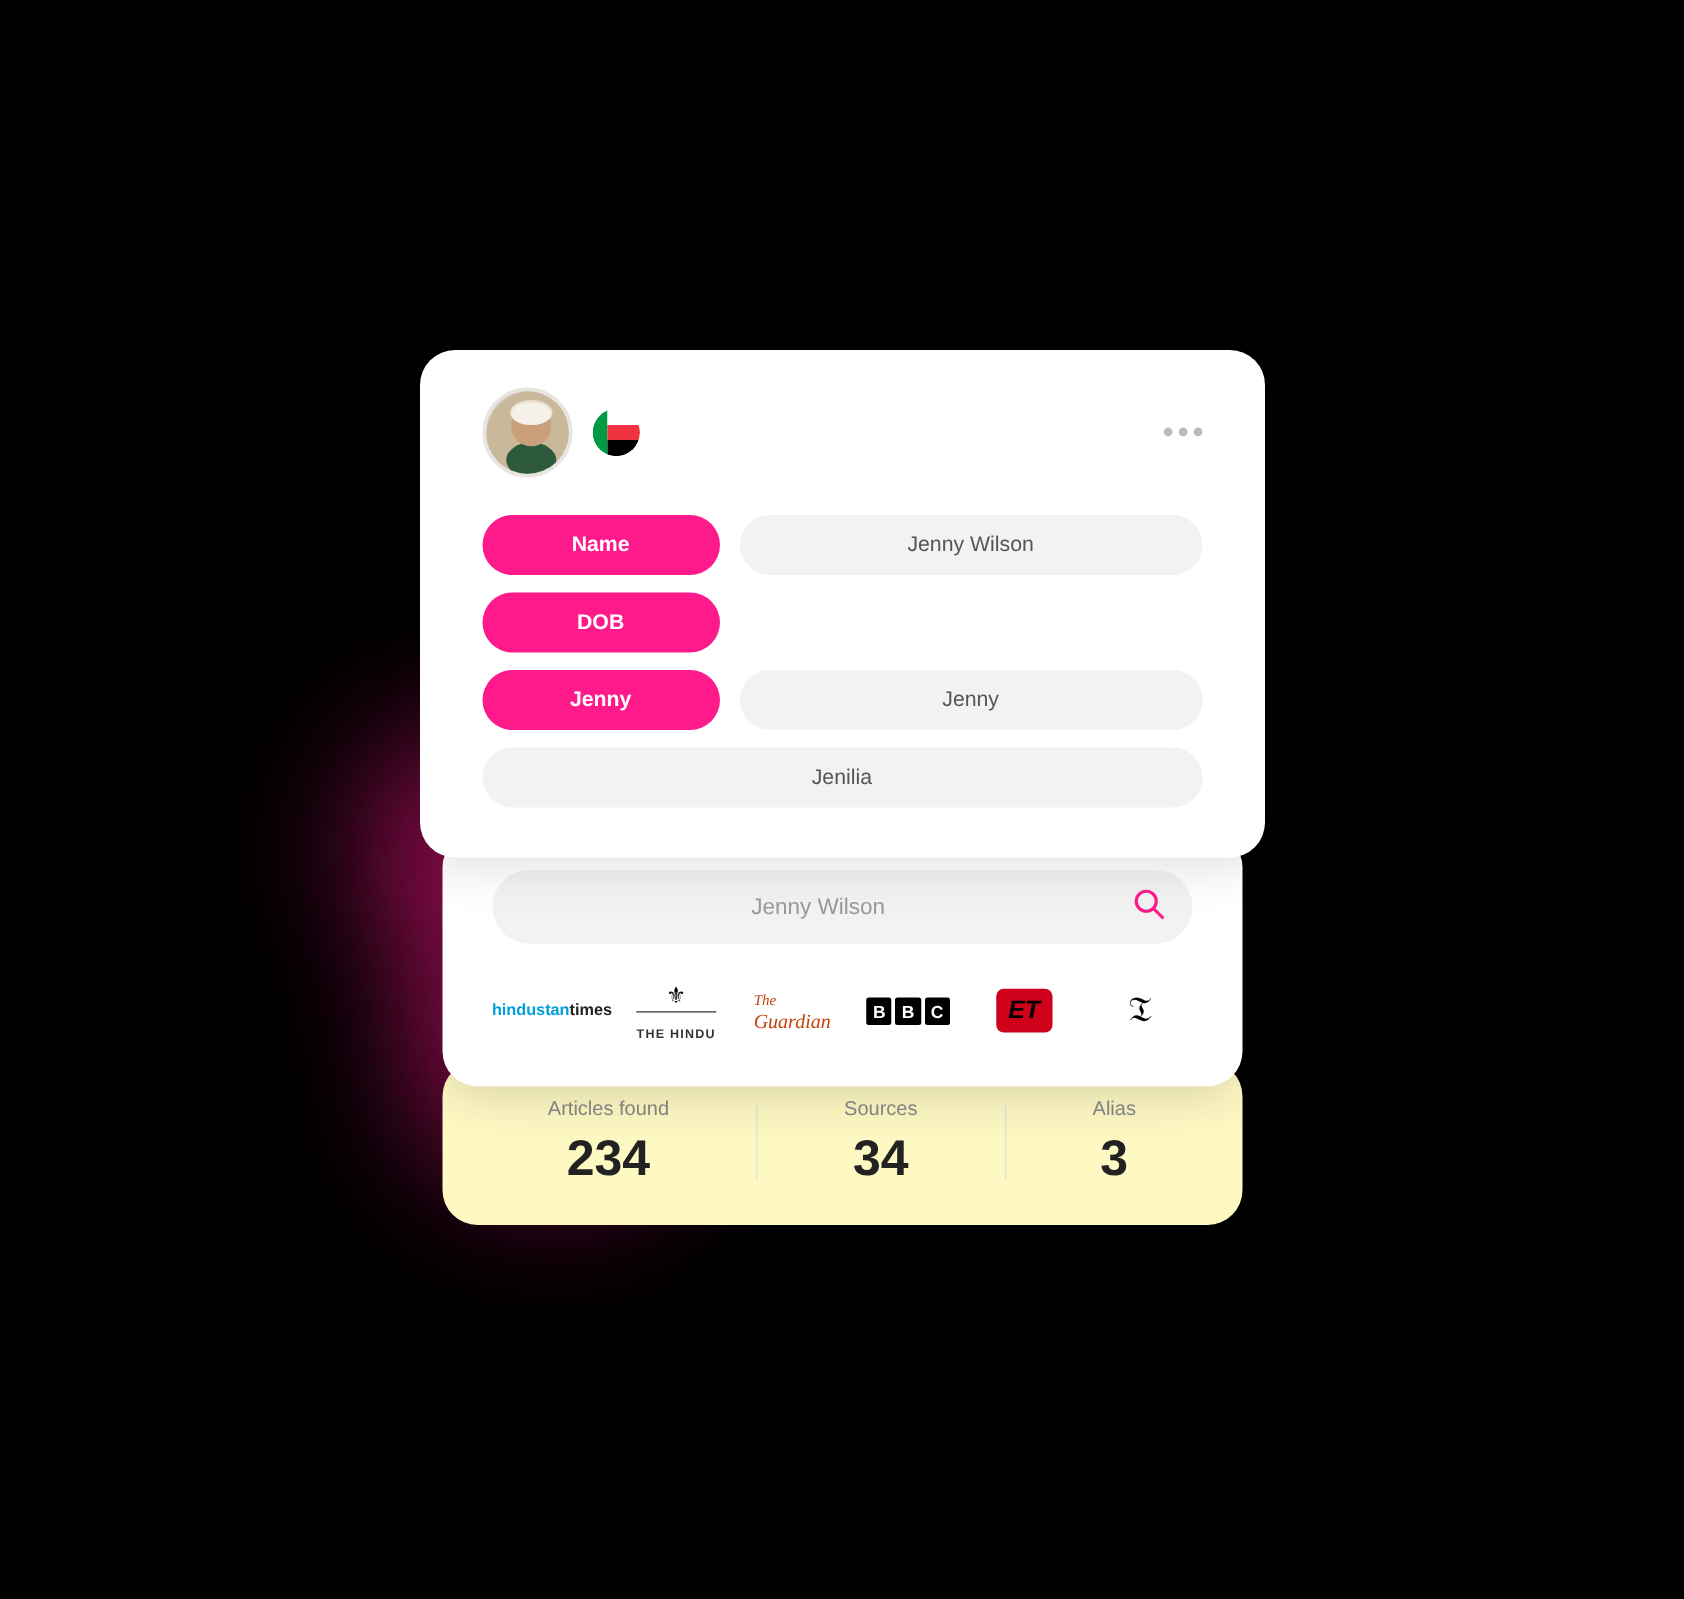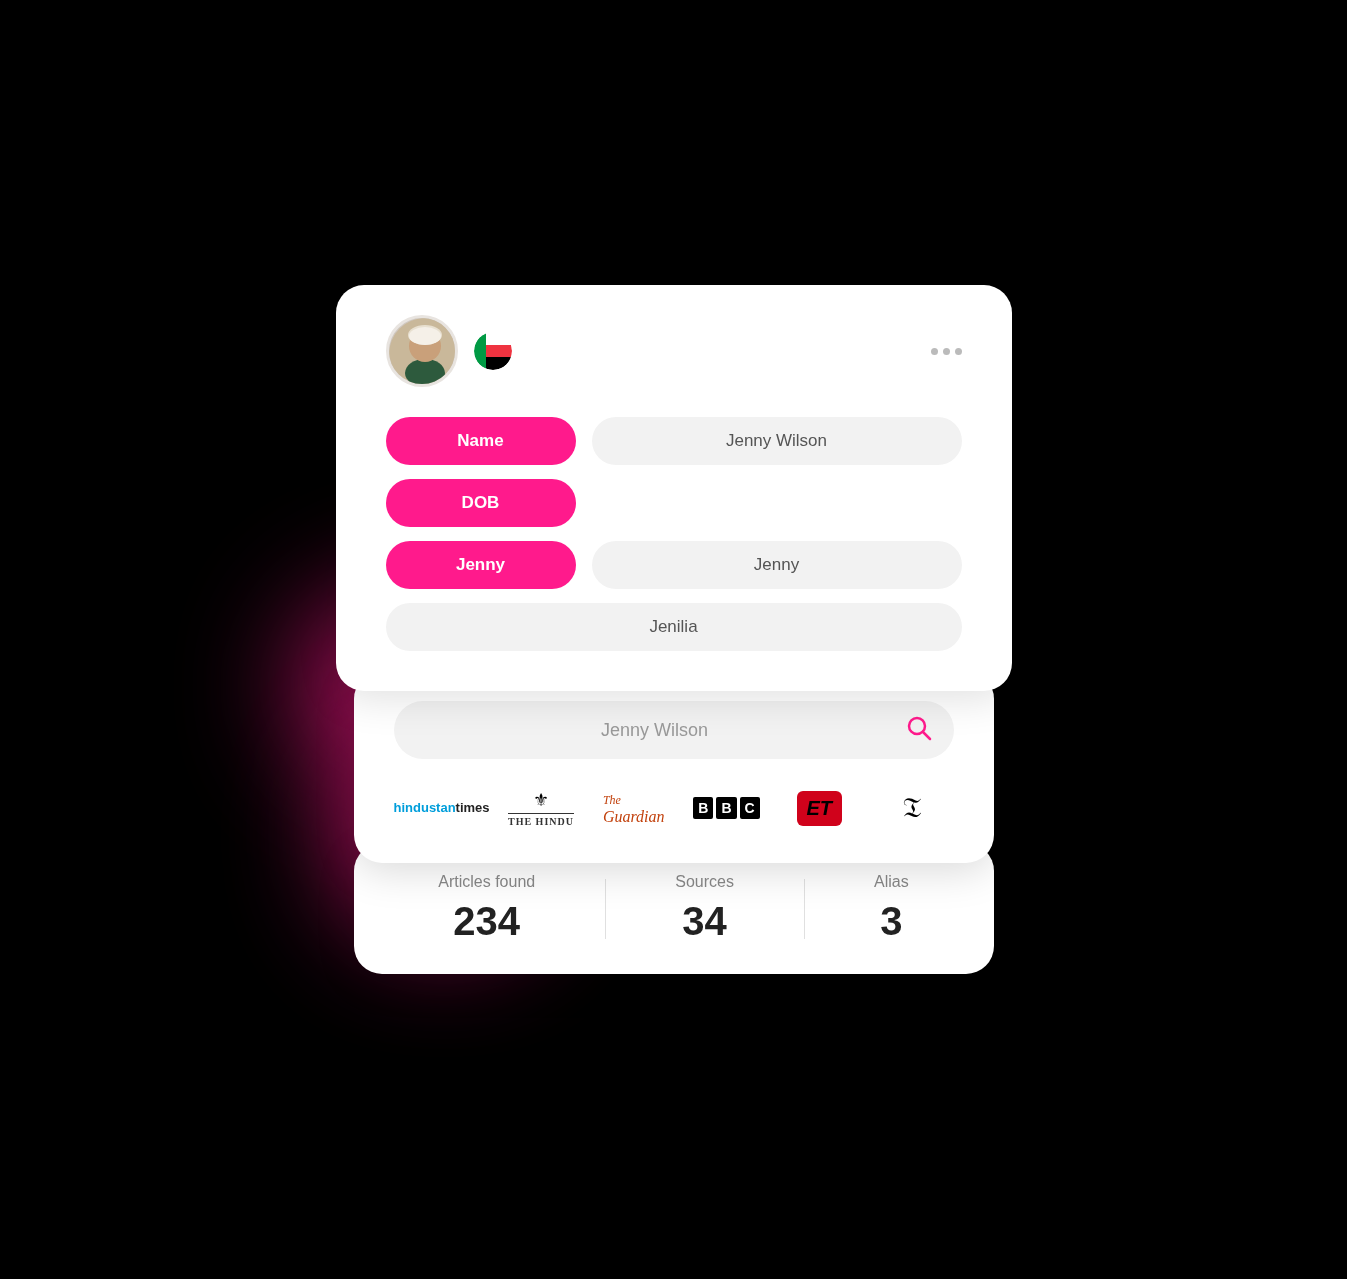--- a/index.html
+++ b/index.html
@@ -212,22 +212,21 @@
     .hindu-emblem {
       font-size: 18px;
     }
     .hindu-text {
       font-size: 10px;
       font-weight: 700;
       color: #333;
       letter-spacing: 1px;
       text-transform: uppercase;
       border-top: 1px solid #333;
-      padding-top: 2px;
-      font-family: Liberation Serif, serif;
+      padding-top: 12px;
     }
 
     
     .guardian-logo {
       font-size: 16px;
       font-style: italic;
       font-weight: 400;
       color: #c2410c;
       font-family: Georgia, serif;
       white-space: nowrap;
@@ -264,21 +263,21 @@
     
     .nyt-logo {
       font-size: 28px;
       color: #000;
       font-family: 'Times New Roman', serif;
       font-weight: 400;
     }
 
     
     .stats-card {
-      background: #ffffff;
+      background: #fef9c3;
       border-radius: 28px;
       padding: 30px 50px;
       width: 640px;
       position: relative;
       z-index: 1;
       box-shadow: 0 8px 40px rgba(0,0,0,0.12);
       display: flex;
       align-items: center;
       justify-content: space-around;
     }

